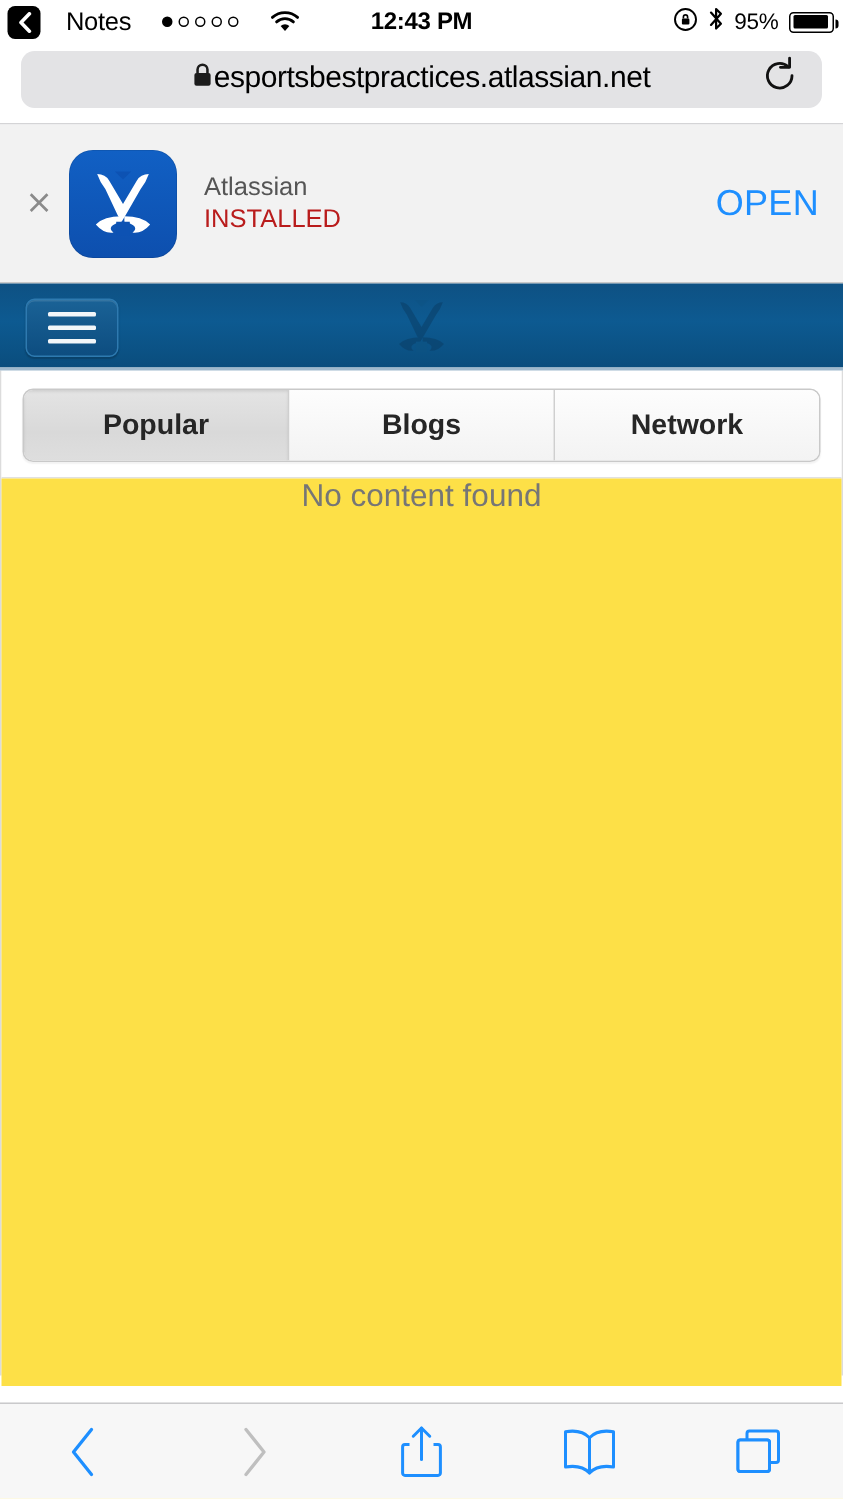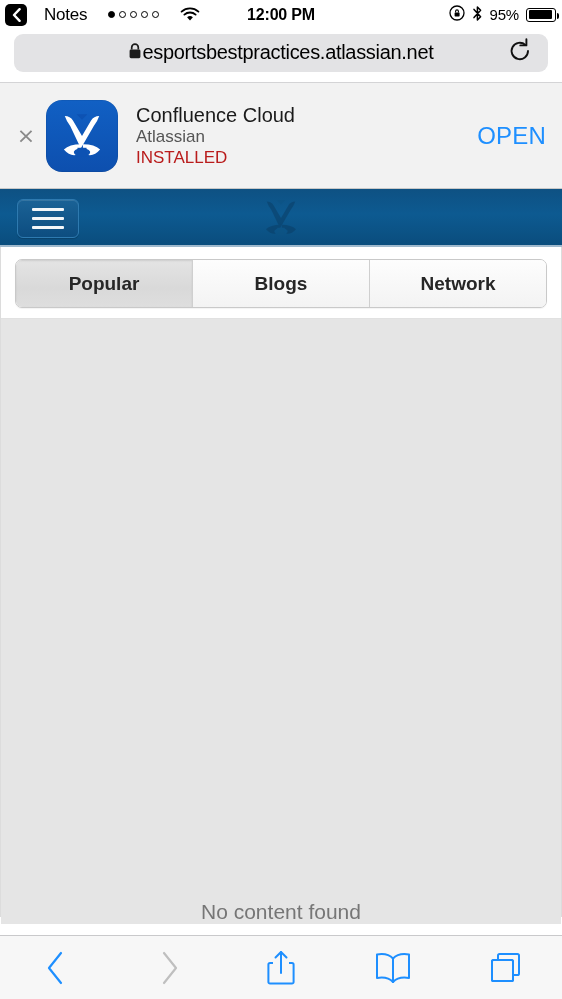--- a/index.html
+++ b/index.html
@@ -135,22 +135,22 @@
     font-size: 19px; font-weight: bold; color:#262626;
     background: linear-gradient(180deg, #fdfdfd 0%, #f3f3f3 100%);
     border-right: 1px solid #cfcfcf;
   }
   .tab:last-child { border-right: none; }
   .tab.active {
     background: linear-gradient(180deg, #e4e4e4 0%, #d9d9d9 60%, #dedede 100%);
     box-shadow: inset 0 1px 2px rgba(0,0,0,.10);
   }
   .content-area {
-    height: 605px; display:flex; align-items:flex-end; justify-content:center;
-    background:#e5e5e5;
+    height: 605px; display:flex; align-items:flex-start; justify-content:center;
+    background:#fde047;
   }
   .empty-msg { font-size: 21px; color:#767676; }
 
   
   .toolbar {
     position:absolute; bottom:0; left:0; right:0;
     height: 64px; background:#f7f7f7;
     border-top: 1px solid #c9c9cb;
     display:flex; align-items:center;
   }
@@ -180,21 +180,21 @@
       </span>
       <span class="wifi">
         <svg width="20" height="15" viewBox="0 0 20 15" aria-hidden="true">
           <path d="M10 13.6 L7.1 10.3 a4.4 4.4 0 0 1 5.8 0 Z" fill="#000"></path>
           <path d="M4.4 7.6 a8.4 8.4 0 0 1 11.2 0" fill="none" stroke="#000" stroke-width="1.9" stroke-linecap="round"></path>
           <path d="M1.6 4.6 a12.6 12.6 0 0 1 16.8 0" fill="none" stroke="#000" stroke-width="1.9" stroke-linecap="round"></path>
         </svg>
       </span>
     </div>
 
-    <div class="sb-time">12:00 PM</div>
+    <div class="sb-time">12:43 PM</div>
 
     <div class="sb-right">
       <span>
         <svg width="16" height="16" viewBox="0 0 16 16" aria-hidden="true">
           <circle cx="8" cy="8" r="7" fill="none" stroke="#000" stroke-width="1.3"></circle>
           <rect x="5.6" y="7.4" width="5" height="4" rx="0.7" fill="#000"></rect>
           <path d="M6.6 7.4 V6.3 a1.4 1.4 0 0 1 2.8 0 V7.4" fill="none" stroke="#000" stroke-width="1.1"></path>
         </svg>
       </span>
       <span>
@@ -234,21 +234,20 @@
     <div class="app-icon">
       <svg width="58" height="58" viewBox="0 0 64 64" aria-hidden="true">
         <path d="M13 10 q6 0 9 5 l10 17 l10 -17 q3 -5 9 -5 q-2 6 -6 11 L34 40 l-3 5 l-3 -5 L19 21 q-4 -5 -6 -11 Z" fill="#ffffff"></path>
         <path d="M26 8 h12 l-6 6 Z" fill="#0d52b3"></path>
         <path d="M31 41 q-13 0 -19 6 q6 7 13 6 q-6 -5 6 -8 Z" fill="#ffffff"></path>
         <path d="M33 41 q13 0 19 6 q-6 7 -13 6 q6 -5 -6 -8 Z" fill="#ffffff"></path>
         <path d="M27 45 h10 v10 h-10 Z" fill="#0d52b3"></path>
       </svg>
     </div>
     <div class="banner-text">
-      <div class="b-title">Confluence Cloud</div>
       <div class="b-sub">Atlassian</div>
       <div class="b-state">INSTALLED</div>
     </div>
     <div class="b-open">OPEN</div>
   </div>
 
   <div class="app-header">
     <div class="hamburger">
       <span></span>
       <span></span>

